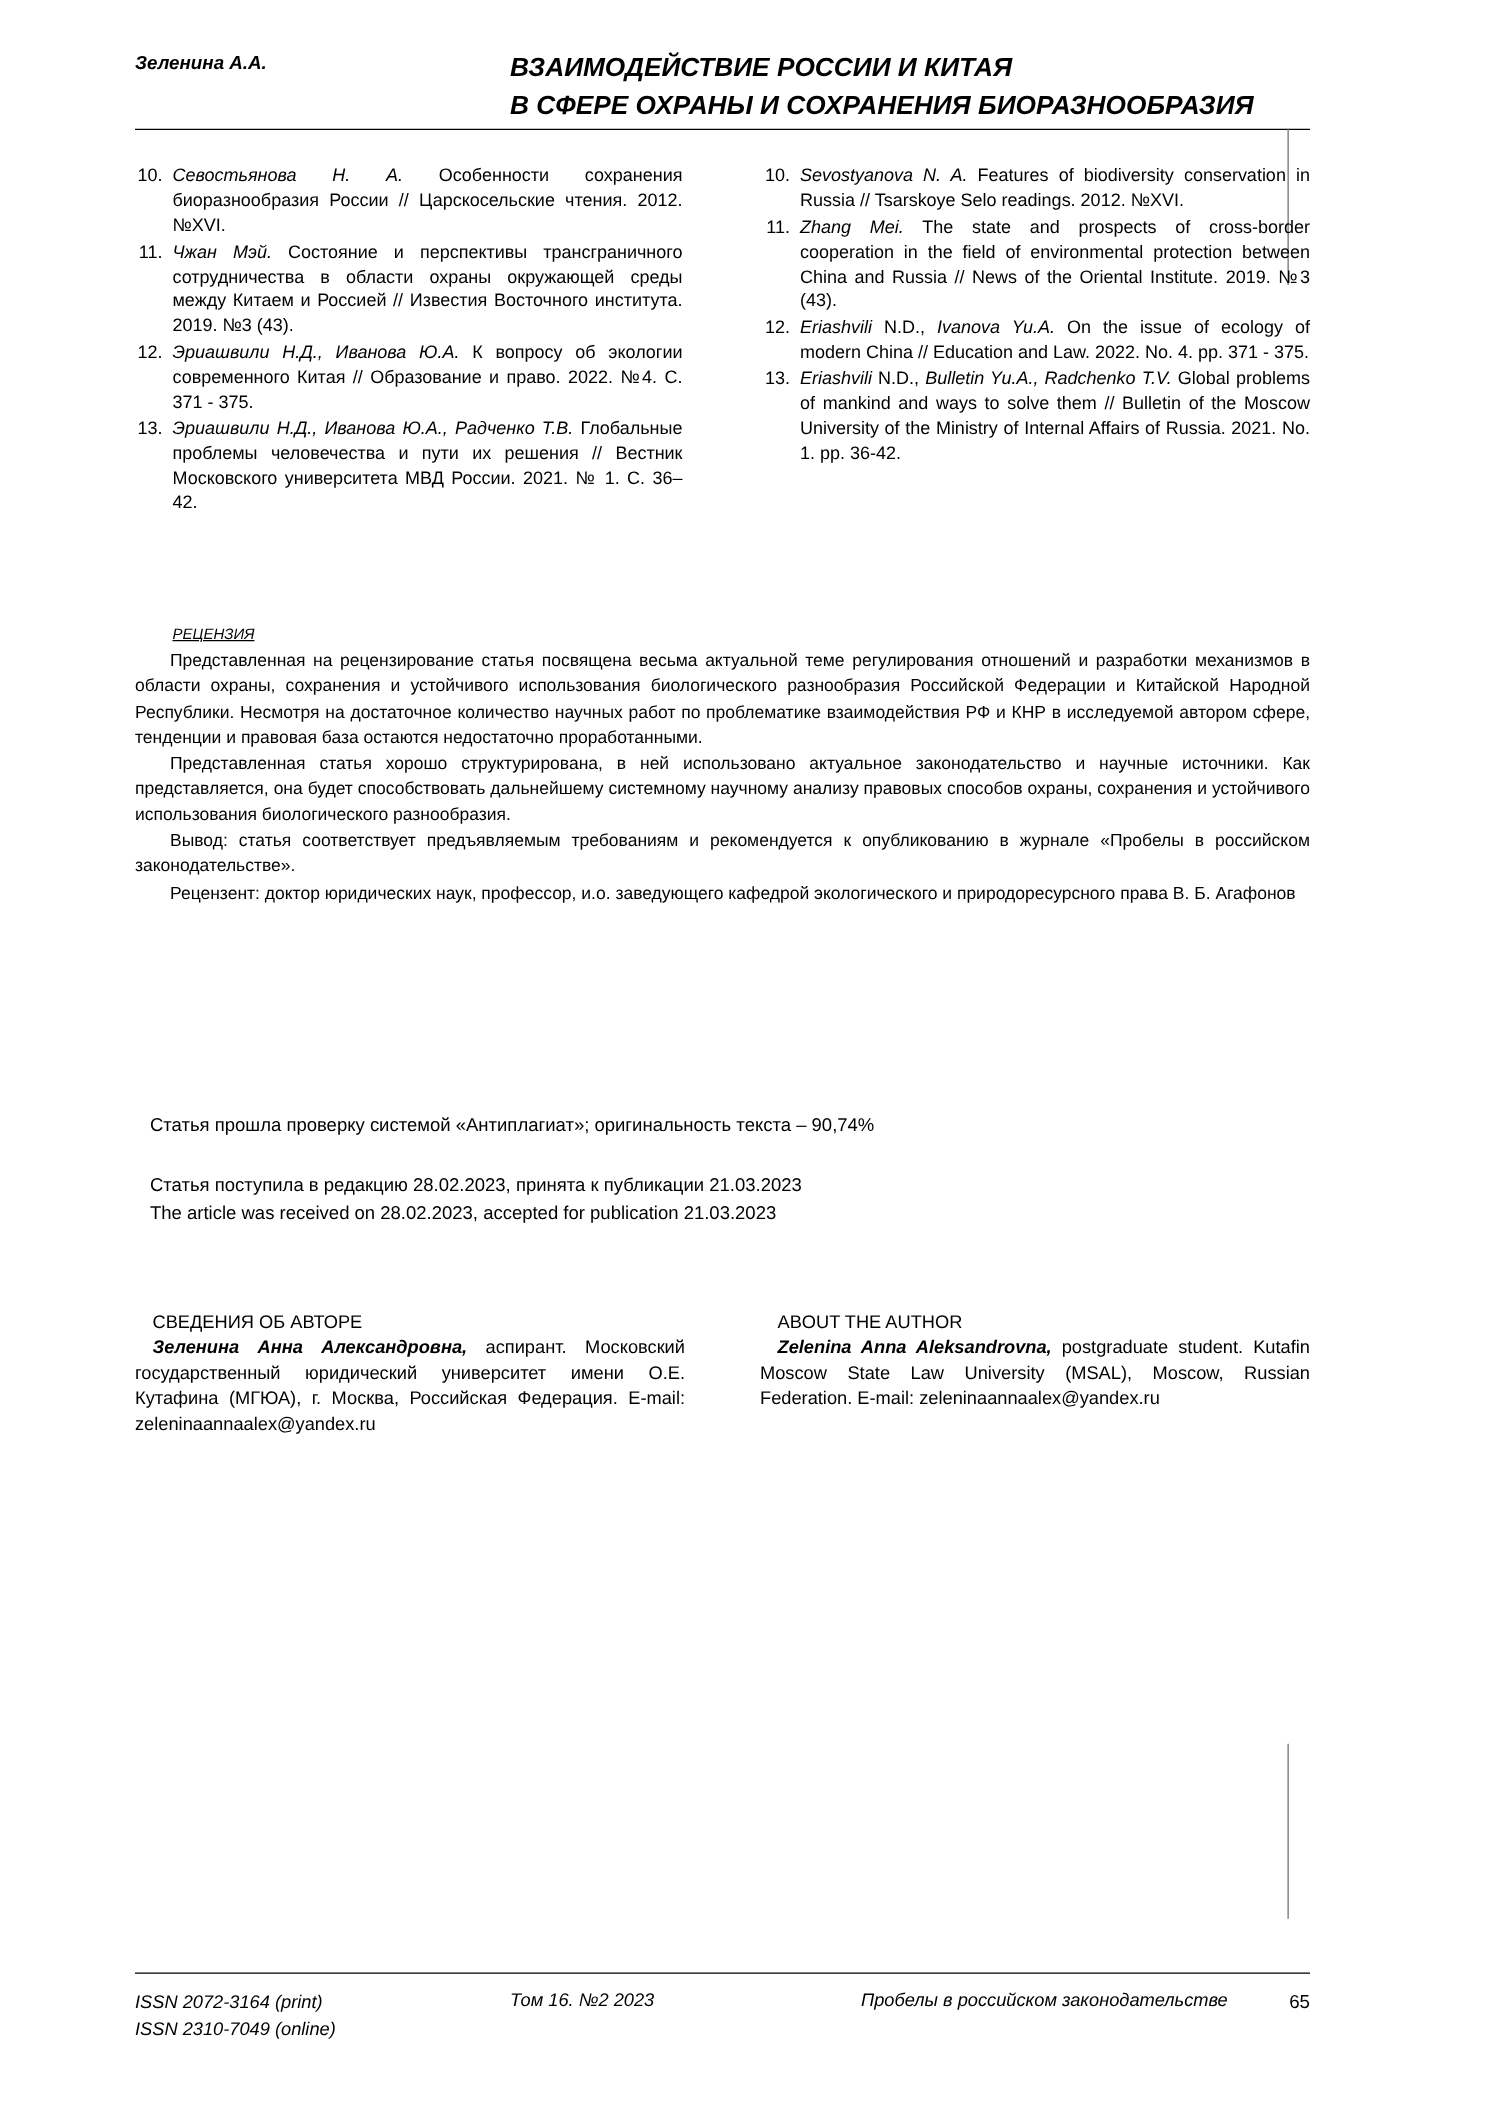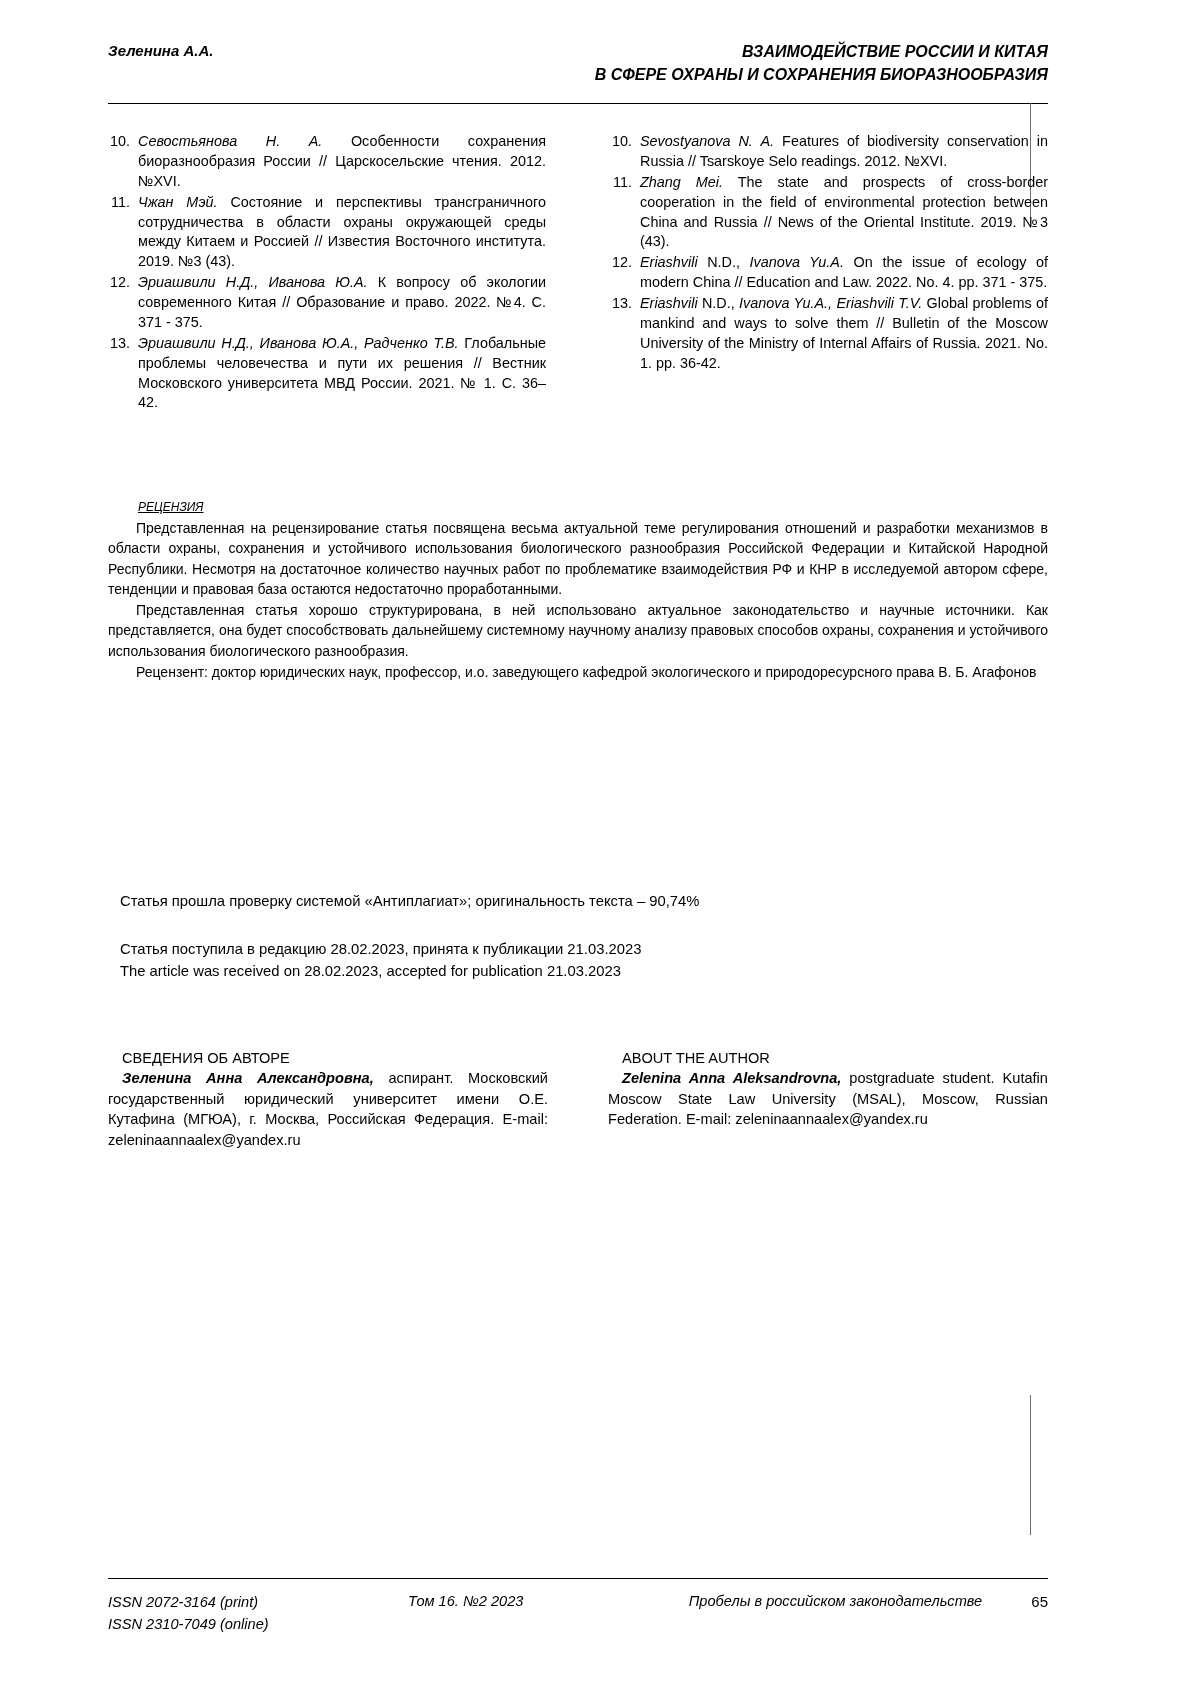--- a/index.html
+++ b/index.html
@@ -36,22 +36,21 @@
   .header-author {
     font-style: italic;
     font-weight: bold;
     font-size: 15px;
     white-space: nowrap;
     padding-top: 2px;
   }
   .header-title {
     font-style: italic;
     font-weight: bold;
-    font-size: 16px;
-    text-align: right;
+    font-size: 21px;
     line-height: 1.45;
     width: 640px;
   }
   .header-rule {
     position: absolute;
     left: 108px;
     top: 103px;
     width: 940px;
     height: 1px;
     background: #000;
@@ -248,29 +247,30 @@
       <div class="refitem">
         <div class="refnum">11.</div>
         <div class="reftext"><i>Zhang Mei.</i><span> The state and prospects of cross-border cooperation in the field of environmental protection between China and Russia // News of the Oriental Institute. 2019. №3 (43).</span></div>
       </div>
       <div class="refitem">
         <div class="refnum">12.</div>
         <div class="reftext"><i>Eriashvili</i><span> N.D., </span><i>Ivanova Yu.A.</i><span> On the issue of ecology of modern China // Education and Law. 2022. No. 4. pp. 371 - 375.</span></div>
       </div>
       <div class="refitem">
         <div class="refnum">13.</div>
-        <div class="reftext"><i>Eriashvili</i><span> N.D., </span><i>Ivanova Yu.A., Eriashvili T.V.</i><span> Global problems of mankind and ways to solve them // Bulletin of the Moscow University of the Ministry of Internal Affairs of Russia. 2021. No. 1. pp. 36-42.</span></div>
+        <div class="reftext"><i>Eriashvili</i><span> N.D., </span><i>Bulletin Yu.A., Radchenko T.V.</i><span> Global problems of mankind and ways to solve them // Bulletin of the Moscow University of the Ministry of Internal Affairs of Russia. 2021. No. 1. pp. 36-42.</span></div>
       </div>
     </div>
   </div>
 
   <div class="review">
     <div class="review-title">РЕЦЕНЗИЯ</div>
     <p class="review-p">Представленная на рецензирование статья посвящена весьма актуальной теме регулирования отношений и разработки механизмов в области охраны, сохранения и устойчивого использования биологического разнообразия Российской Федерации и Китайской Народной Республики. Несмотря на достаточное количество научных работ по проблематике взаимодействия РФ и КНР в исследуемой автором сфере, тенденции и правовая база остаются недостаточно проработанными.</p>
     <p class="review-p">Представленная статья хорошо структурирована, в ней использовано актуальное законодательство и научные источники. Как представляется, она будет способствовать дальнейшему системному научному анализу правовых способов охраны, сохранения и устойчивого использования биологического разнообразия.</p>
+    <p class="review-p">Вывод: статья соответствует предъявляемым требованиям и рекомендуется к опубликованию в журнале «Пробелы в российском законодательстве».</p>
     <p class="review-p">Рецензент: доктор юридических наук, профессор, и.о. заведующего кафедрой экологического  и природоресурсного права В. Б. Агафонов</p>
   </div>
 
   <div class="notes">
     <div>Статья прошла проверку системой «Антиплагиат»; оригинальность текста – 90,74%</div>
     <div class="gap"></div>
     <div>Статья поступила в редакцию 28.02.2023, принята к публикации 21.03.2023</div>
     <div>The article was received on 28.02.2023, accepted for publication 21.03.2023</div>
   </div>
 

